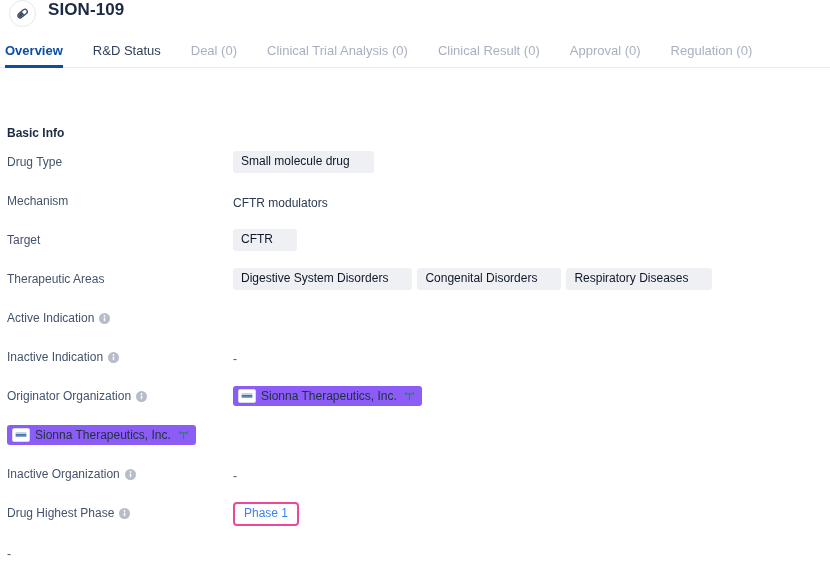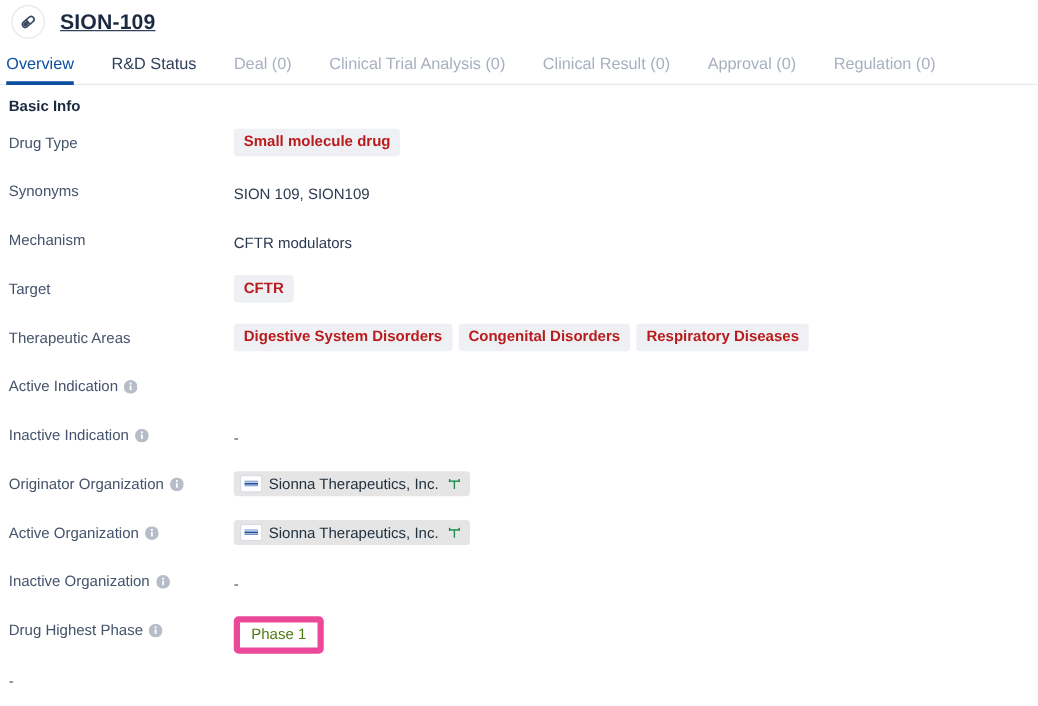--- a/index.html
+++ b/index.html
@@ -13,25 +13,23 @@
     height: 565px;
     font-family: "Liberation Sans", "DejaVu Sans", sans-serif;
     color: #33415c;
     overflow: hidden;
     position: relative;
   }
 
   
   .header {
     display: flex;
-    align-items: center;
     height: 35px;
     padding: 0 0 0 6px;
     box-sizing: border-box;
-    text-decoration: underline;
   }
   .drug-avatar {
     width: 25px;
     height: 25px;
     border-radius: 50%;
     border: 1px solid #e3e7ee;
     background: #ffffff;
     display: flex;
     align-items: center;
     justify-content: center;
@@ -63,47 +61,49 @@
     padding: 0 0 9px 0;
     margin-right: 30px;
     white-space: nowrap;
     position: relative;
     cursor: pointer;
     line-height: 14px;
   }
   .tab.enabled { color: #31415c; text-align: center; }
   .tab.active {
     color: #0b4ea2;
-    font-weight: normal;
+    font-weight: bold;
   }
   .tab.active::after {
     content: "";
     position: absolute;
     left: 0;
     right: 0;
     bottom: -1px;
     height: 3px;
     background: #0b4ea2;
   }
 
   
   .content {
     padding: 10px 0 0 7px;
   }
   .section-title {
     font-size: 12px;
     font-weight: bold;
     color: #1b2a41;
     margin-bottom: 10px;
+    margin-top: 48px;
   }
 
   .field-row {
     display: flex;
     align-items: flex-start;
     min-height: 39px;
+    gap: 46px;
   }
   .field-label {
     width: 180px;
     flex: 0 0 180px;
     font-size: 12px;
     color: #44536b;
     display: flex;
     align-items: center;
     padding-top: 4px;
     line-height: 16px;
@@ -122,46 +122,45 @@
     align-items: center;
     gap: 5px;
     padding-top: 1px;
     min-height: 22px;
   }
 
   .tag {
     background: #eef0f4;
     border-radius: 3px;
     font-size: 12px;
-    color: #b91c1c;
-    padding: 4px 8px 5px 8px;
+    color: #0f172a;
+    padding: 4px 24px 5px 8px;
     line-height: 13px;
     white-space: nowrap;
     cursor: pointer;
-    font-weight: bold;
   }
 
   .plain-value {
     font-size: 12px;
     color: #2c3a51;
     line-height: 18px;
     padding-top: 3px;
     white-space: nowrap;
   }
   .dash-value {
     font-size: 12px;
     color: #44536b;
     padding-top: 4px;
   }
 
   .org-tag {
     display: inline-flex;
     align-items: center;
     gap: 5px;
-    background: #e5e5e5;
+    background: #8b5cf6;
     border-radius: 3px;
     padding: 3px 7px 3px 5px;
     font-size: 12px;
     color: #22313f;
     white-space: nowrap;
     cursor: pointer;
     line-height: 14px;
   }
   .org-logo {
     width: 16px;
@@ -175,22 +174,22 @@
     flex: 0 0 auto;
   }
   .org-tree-icon {
     display: inline-flex;
     margin-left: 2px;
     flex: 0 0 auto;
   }
 
   .phase-badge {
     display: inline-block;
-    border: 5px solid #ec4899;
-    color: #4d7c0f;
+    border: 2px solid #ec4899;
+    color: #3b82f6;
     border-radius: 4px;
     font-size: 12px;
     padding: 3px 9px 4px 9px;
     background: #ffffff;
     line-height: 13px;
     cursor: pointer;
   }
 </style>
 </head>
 <body>
@@ -224,28 +223,20 @@
 
   <div class="field-row">
     <div class="field-label">
       <span class="lbl-text">Drug Type</span>
     </div>
     <div class="field-value">
       <span class="tag">Small molecule drug</span>
     </div>
   </div>
 
-  <div class="field-row">
-    <div class="field-label">
-      <span class="lbl-text">Synonyms</span>
-    </div>
-    <div class="field-value">
-      <span class="plain-value">SION 109,  SION109</span>
-    </div>
-  </div>
 
   <div class="field-row">
     <div class="field-label">
       <span class="lbl-text">Mechanism</span>
     </div>
     <div class="field-value">
       <span class="plain-value">CFTR modulators</span>
     </div>
   </div>
 
@@ -325,30 +316,20 @@
             <rect x="1.6" y="2.6" width="8.8" height="1.2" fill="#1f8a4c"></rect>
             <rect x="1.2" y="1.4" width="1.3" height="2.6" fill="#1f8a4c"></rect>
             <rect x="9.5" y="1.4" width="1.3" height="2.6" fill="#1f8a4c"></rect>
           </svg>
         </span>
       </span>
     </div>
   </div>
 
   <div class="field-row">
-    <div class="field-label">
-      <span class="lbl-text">Active Organization</span>
-      <span class="info-icon">
-        <svg width="11" height="11" viewBox="0 0 12 12" aria-hidden="true">
-          <circle cx="6" cy="6" r="6" fill="#b6bdc9"></circle>
-          <circle cx="6" cy="3.2" r="0.95" fill="#ffffff"></circle>
-          <rect x="5.2" y="4.9" width="1.6" height="4.1" rx="0.8" fill="#ffffff"></rect>
-        </svg>
-      </span>
-    </div>
     <div class="field-value">
       <span class="org-tag">
         <span class="org-logo">
           <svg width="12" height="8" viewBox="0 0 12 8" aria-hidden="true">
             <rect x="0.6" y="3.2" width="10.8" height="1.5" fill="#1b4f9c"></rect>
             <rect x="0.6" y="5.2" width="10.8" height="0.8" fill="#6f8fc4"></rect>
             <rect x="0.6" y="1.6" width="10.8" height="0.8" fill="#6f8fc4"></rect>
           </svg>
         </span>
         <span>Sionna Therapeutics, Inc.</span>

